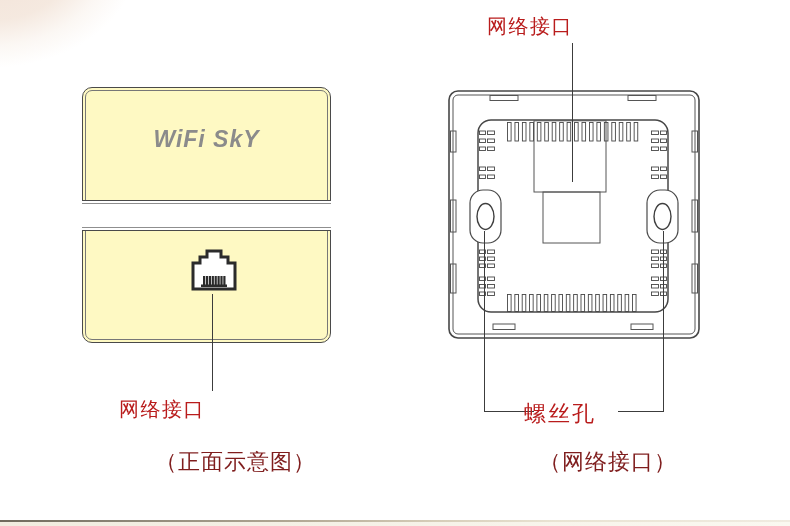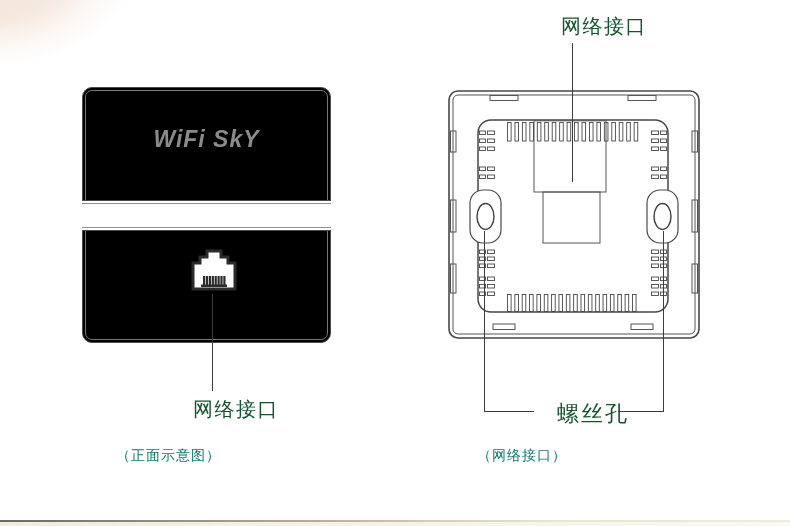--- a/index.html
+++ b/index.html
@@ -17,21 +17,21 @@
     position:absolute;left:0;top:520px;width:790px;height:2.2px;
     background:linear-gradient(to right,#6f695c 0%,#918a7a 18%,#b3a995 38%,#d6cdb8 55%,#e9e3d2 70%,#f0ebe0 100%);
   }
   #bottom-strip{
     position:absolute;left:0;top:522.2px;width:790px;height:3.8px;
     background:linear-gradient(to right,#f1ecdf,#faf8f0);
   }
   
   #front-panel{
     position:absolute;left:82px;top:87px;width:249px;height:256px;
-    border:1.6px solid #4a4a4a;border-radius:10px;background:#000000;box-sizing:border-box;
+    border:1.6px solid #4a4a4a;border-radius:10px;background:#fef9c3;box-sizing:border-box;
   }
   #front-inner{
     position:absolute;left:2.2px;top:2.2px;right:2.2px;bottom:2.2px;
     border:1px solid #777;border-radius:7px;
   }
   #brand-logo{
     position:absolute;left:0;right:0;top:38px;text-align:center;
     font-style:italic;font-weight:700;font-size:23px;letter-spacing:1px;color:#8b8b8b;
   }
   #front-band{
@@ -47,22 +47,22 @@
   #back-svg{position:absolute;left:448px;top:90px;width:252px;height:249px;}
   .ln{fill:none;stroke:#474747;stroke-width:1.6px;}
   .lnt{fill:none;stroke:#555;stroke-width:1px;}
   .lnm{fill:none;stroke:#474747;stroke-width:1.5px;}
   .pocket{fill:#fff;stroke:#4a4a4a;stroke-width:1.2px;}
   .oval{fill:#fff;stroke:#3f3f3f;stroke-width:1.4px;}
   
   .vline{position:absolute;width:1.3px;background:#3c3c3c;}
   .hline{position:absolute;height:1.3px;background:#3c3c3c;}
   
-  .label{position:absolute;text-align:right;font-size:20px;color:#14532d;letter-spacing:1.5px;}
-  .caption{position:absolute;text-align:left;font-size:14px;color:#0f766e;letter-spacing:1px;}
+  .label{position:absolute;text-align:left;font-size:20px;color:#b91c1c;letter-spacing:1.5px;}
+  .caption{position:absolute;text-align:right;font-size:22px;color:#7f1d1d;letter-spacing:1px;}
   #screw-label{font-size:22px;letter-spacing:2px;}
 </style>
 </head>
 <body>
 
 <div id="canvas">
 
   <div id="photo-corner"></div>
 
   <div id="front-panel">

